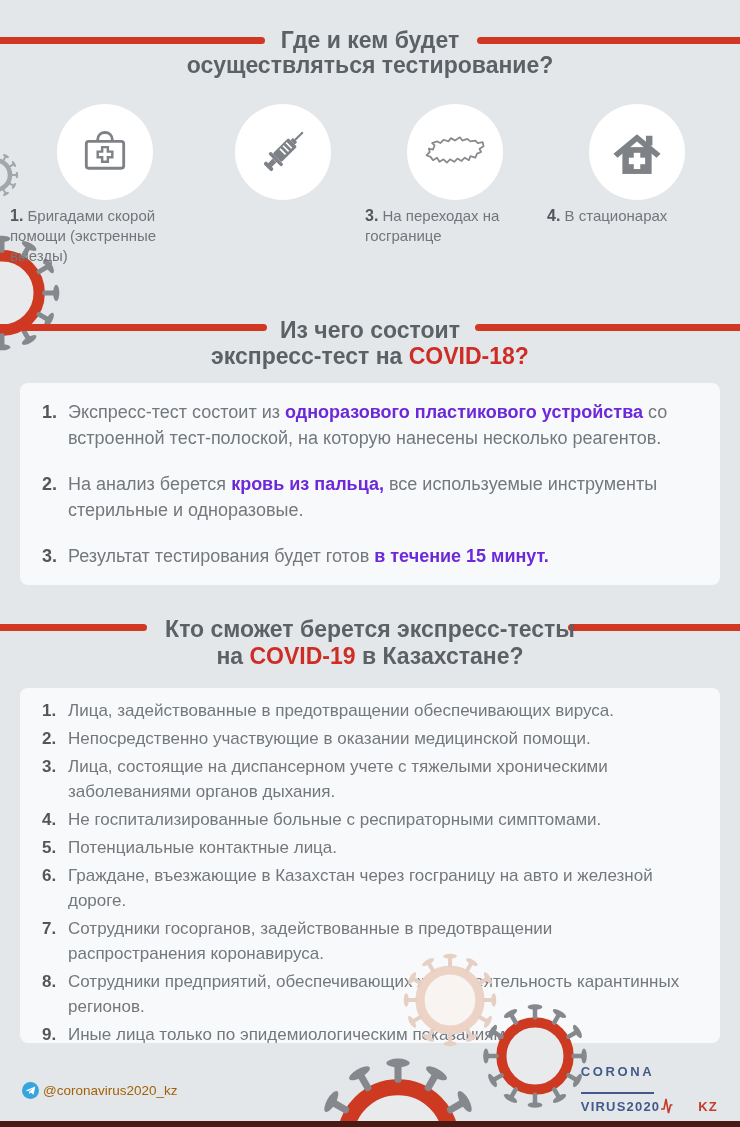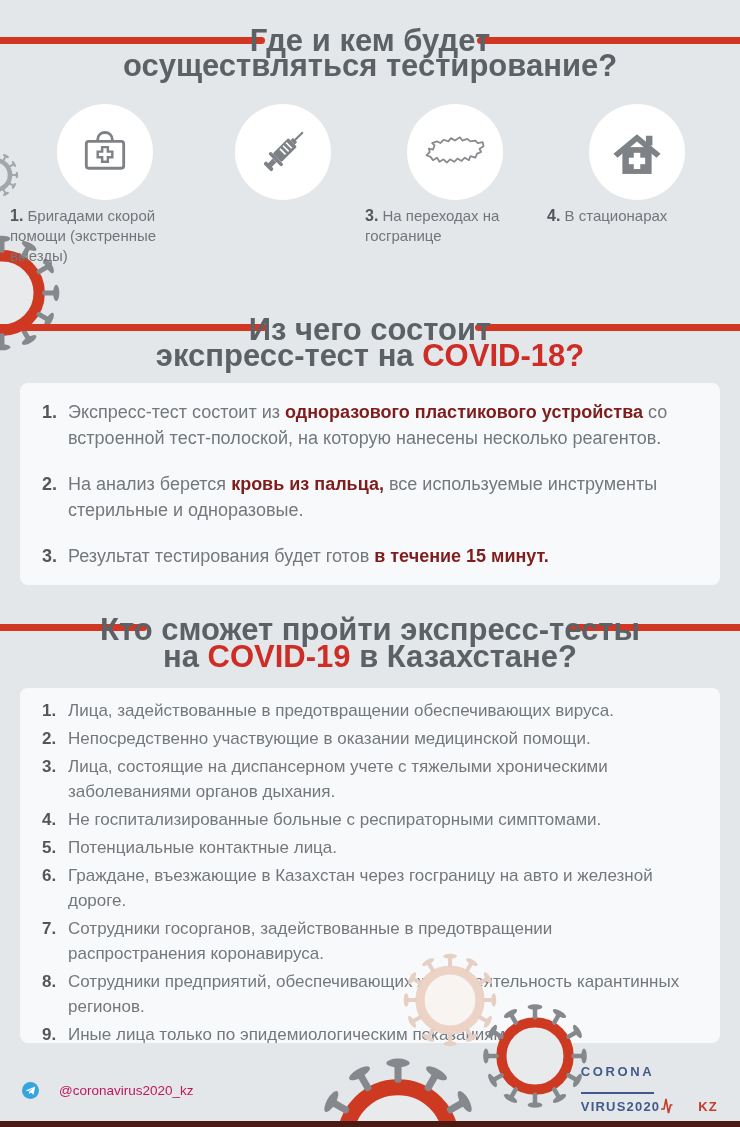--- a/index.html
+++ b/index.html
@@ -8,21 +8,21 @@
     background:#e4e7e9;overflow:hidden;
     font-family:"Liberation Sans", sans-serif;
   }
   
   .rule{position:absolute;height:7px;background:#d13722;z-index:2;}
   .rule.cap-r{border-radius:0 4px 4px 0;}
   .rule.cap-l{border-radius:4px 0 0 4px;}
   
   .sec-title{
     position:absolute;left:0;width:740px;text-align:center;
-    font-weight:bold;color:#5c6165;font-size:31px;z-index:2;
+    font-weight:bold;color:#5c6165;font-size:23px;z-index:2;
   }
   .sec-title .red{color:#ce2d26;}
   
   .icon-circle{
     position:absolute;top:104px;width:96px;height:96px;border-radius:50%;
     background:#ffffff;display:flex;align-items:center;justify-content:center;z-index:1;
   }
   
   .caption{
     position:absolute;top:206px;text-align:left;
@@ -38,24 +38,24 @@
   .card2{top:688px;height:355px;padding:10px 36px 10px 22px;}
   .row{display:flex;}
   .card1 .row{margin-bottom:20px;}
   .card2 .row{margin-bottom:3px;}
   .row .num{flex:0 0 26px;font-weight:bold;color:#53575b;}
   .card1 .num{font-size:18px;line-height:26px;}
   .card2 .num{font-size:17px;line-height:25px;}
   .row .txt{flex:1;color:#73787d;}
   .card1 .txt{font-size:18px;line-height:26px;}
   .card2 .txt{font-size:17px;line-height:25px;}
-  .txt b{color:#7f1d1d;}
+  .txt b{color:#6d28d9;}
   
   .tg-row{position:absolute;left:22px;top:1082px;display:flex;align-items:center;z-index:4;}
-  .tg-handle{margin-left:20px;font-size:13.5px;color:#be185d;}
+  .tg-handle{margin-left:4px;font-size:13.5px;color:#a16207;}
   .logo{position:absolute;right:22px;top:1062px;z-index:4;}
   .logo-top{
     display:inline-block;color:#41598b;font-weight:bold;font-size:13px;
     letter-spacing:2.6px;border-bottom:2px solid #41598b;padding-bottom:13px;margin-bottom:2px;
   }
   .logo-bottom{display:flex;align-items:center;font-weight:bold;font-size:13px;letter-spacing:1.2px;}
   .logo-blue{color:#41598b;}
   .logo-red{color:#c63a2b;margin-left:25px;}
   
   .virus{position:absolute;z-index:1;}
@@ -220,21 +220,21 @@
     </div>
     <div class="row">
       <span class="num">3.</span>
       <div class="txt"><span>Результат тестирования будет готов </span><b>в течение 15 минут.</b><span></span></div>
     </div>
   </div>
 
   <div class="rule cap-r" style="top:624px;left:0;width:147px;"></div>
   <div class="rule cap-l" style="top:624px;left:568px;width:172px;"></div>
   <div class="sec-title" style="top:616px;line-height:27px;">
-    <div>Кто сможет пройти экспресс-тесты</div>
+    <div>Кто сможет берется экспресс-тесты</div>
     <div><span>на </span><span class="red">COVID-19</span><span> в Казахстане?</span></div>
   </div>
 
   <div class="card card2">
     <div class="row">
       <span class="num">1.</span>
       <div class="txt">Лица, задействованные в предотвращении обеспечивающих вируса.</div>
     </div>
     <div class="row">
       <span class="num">2.</span>

